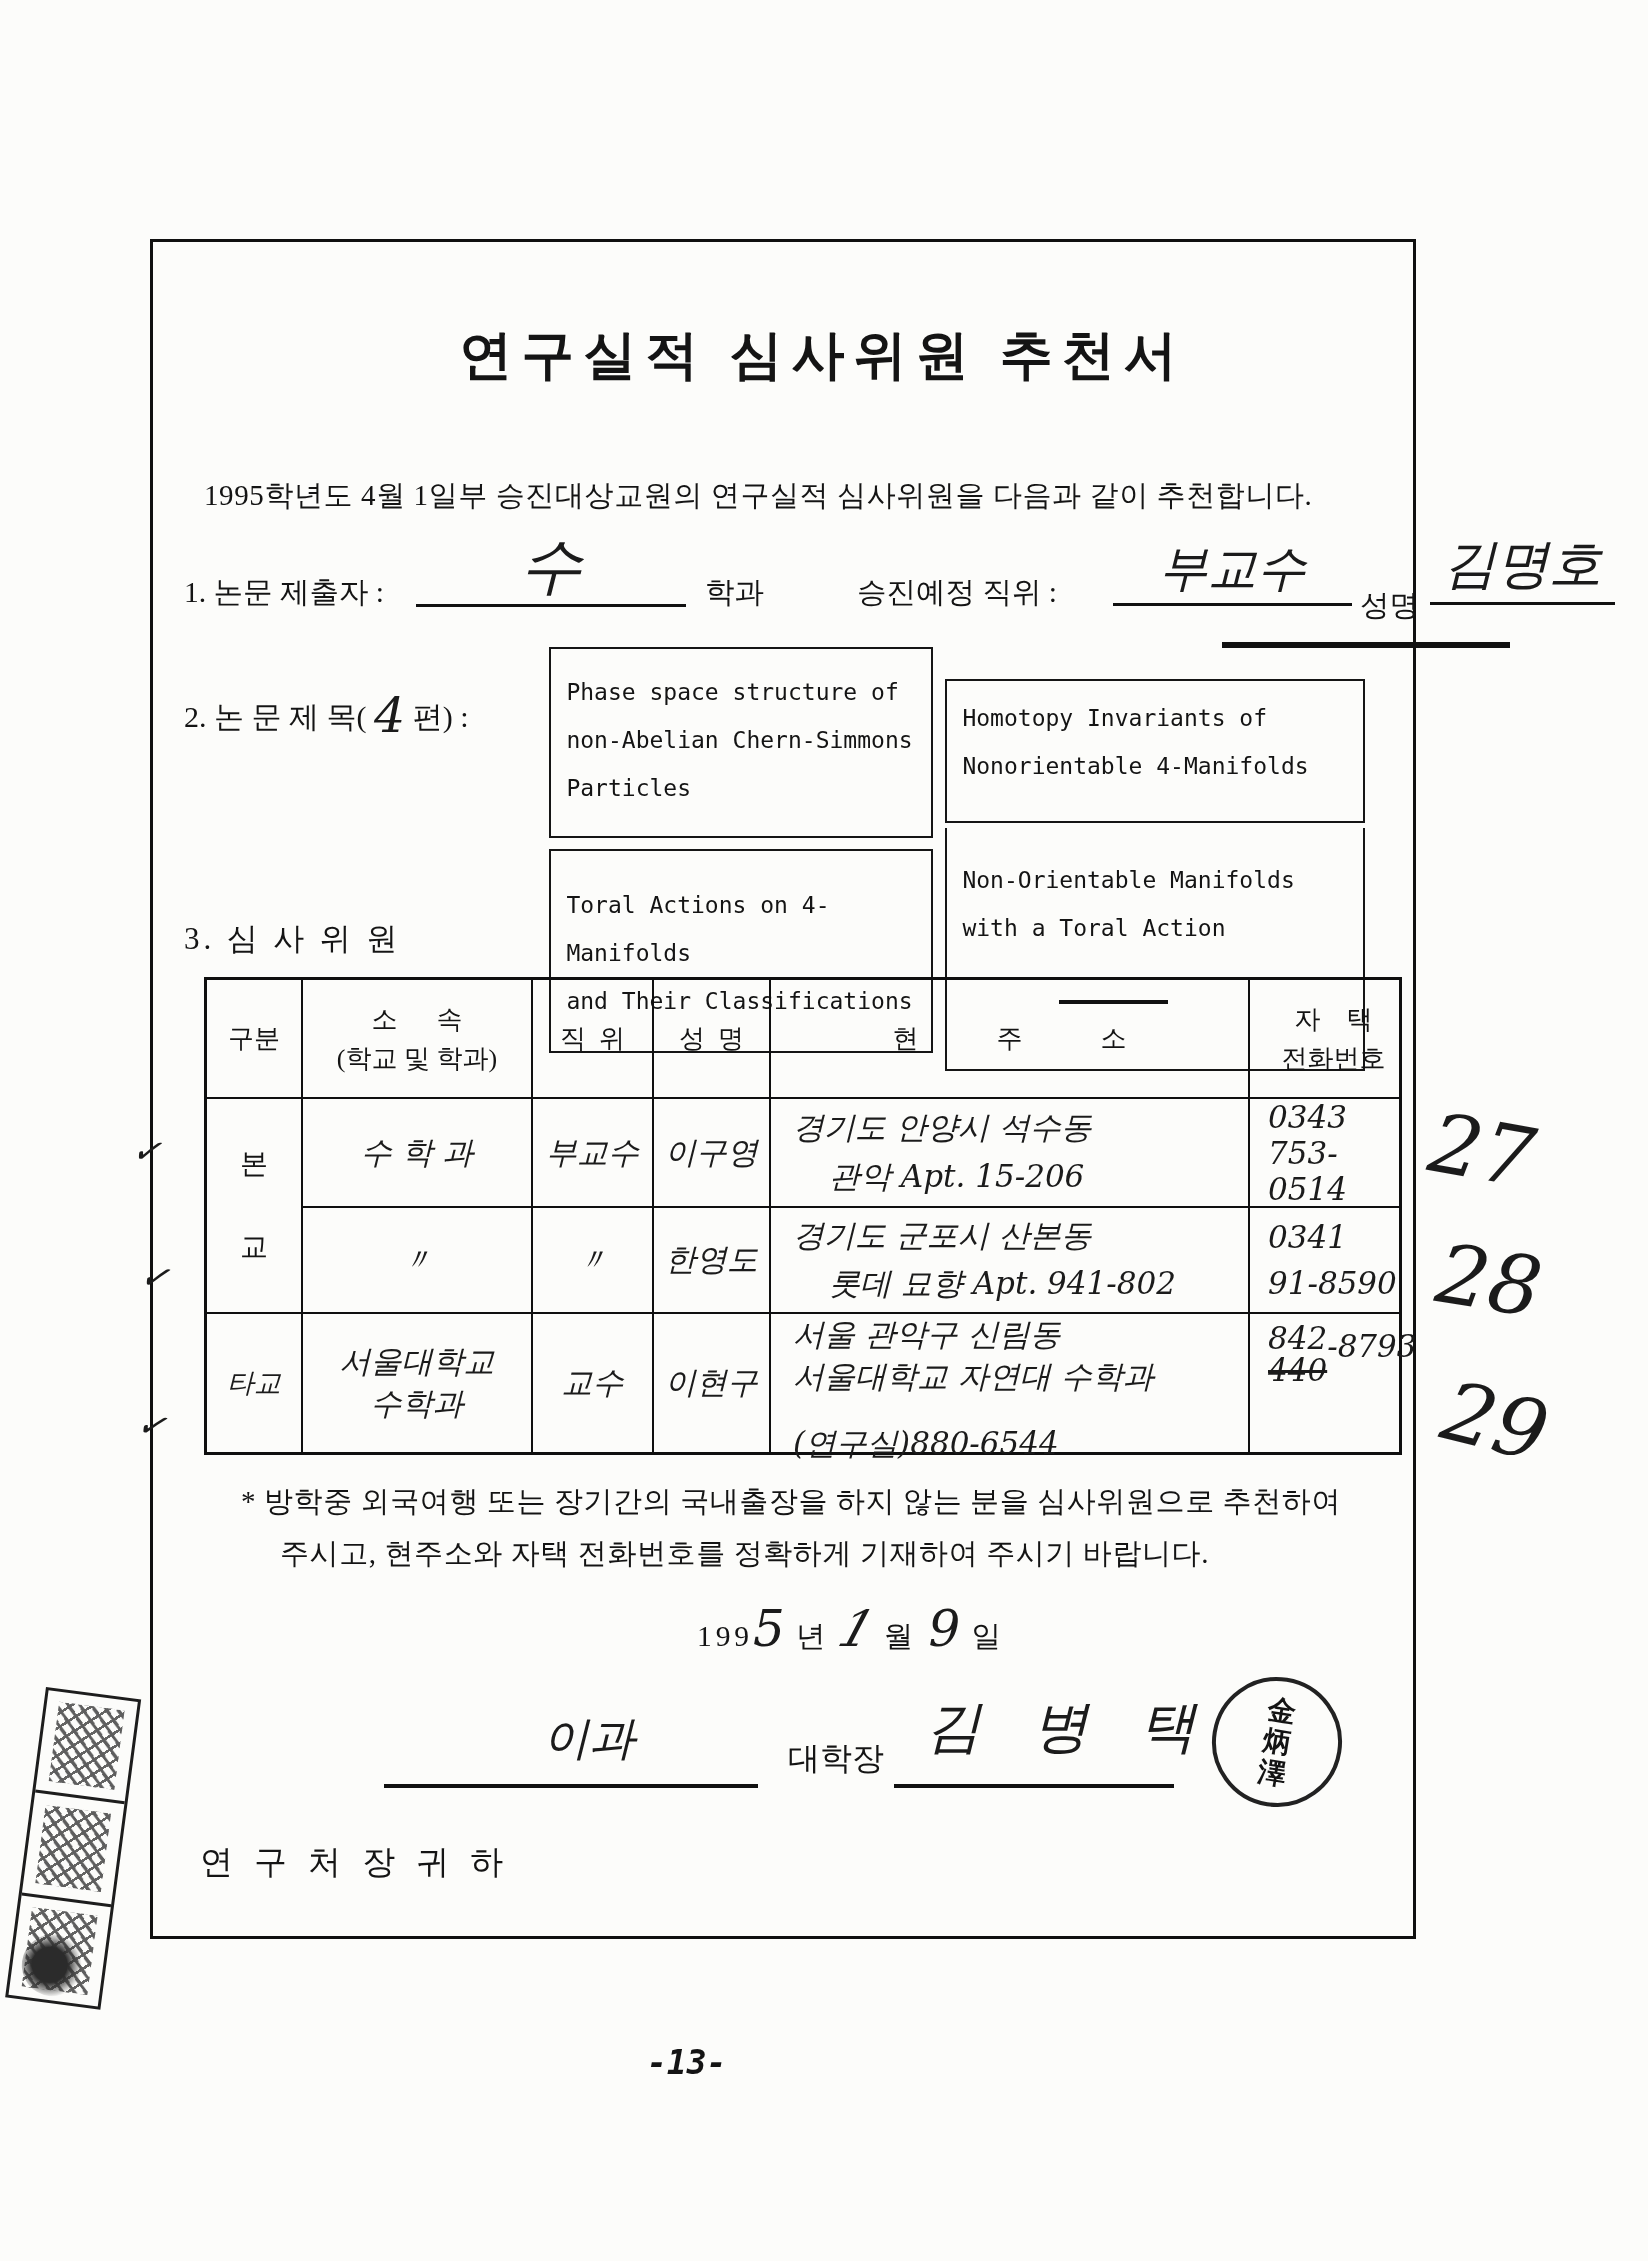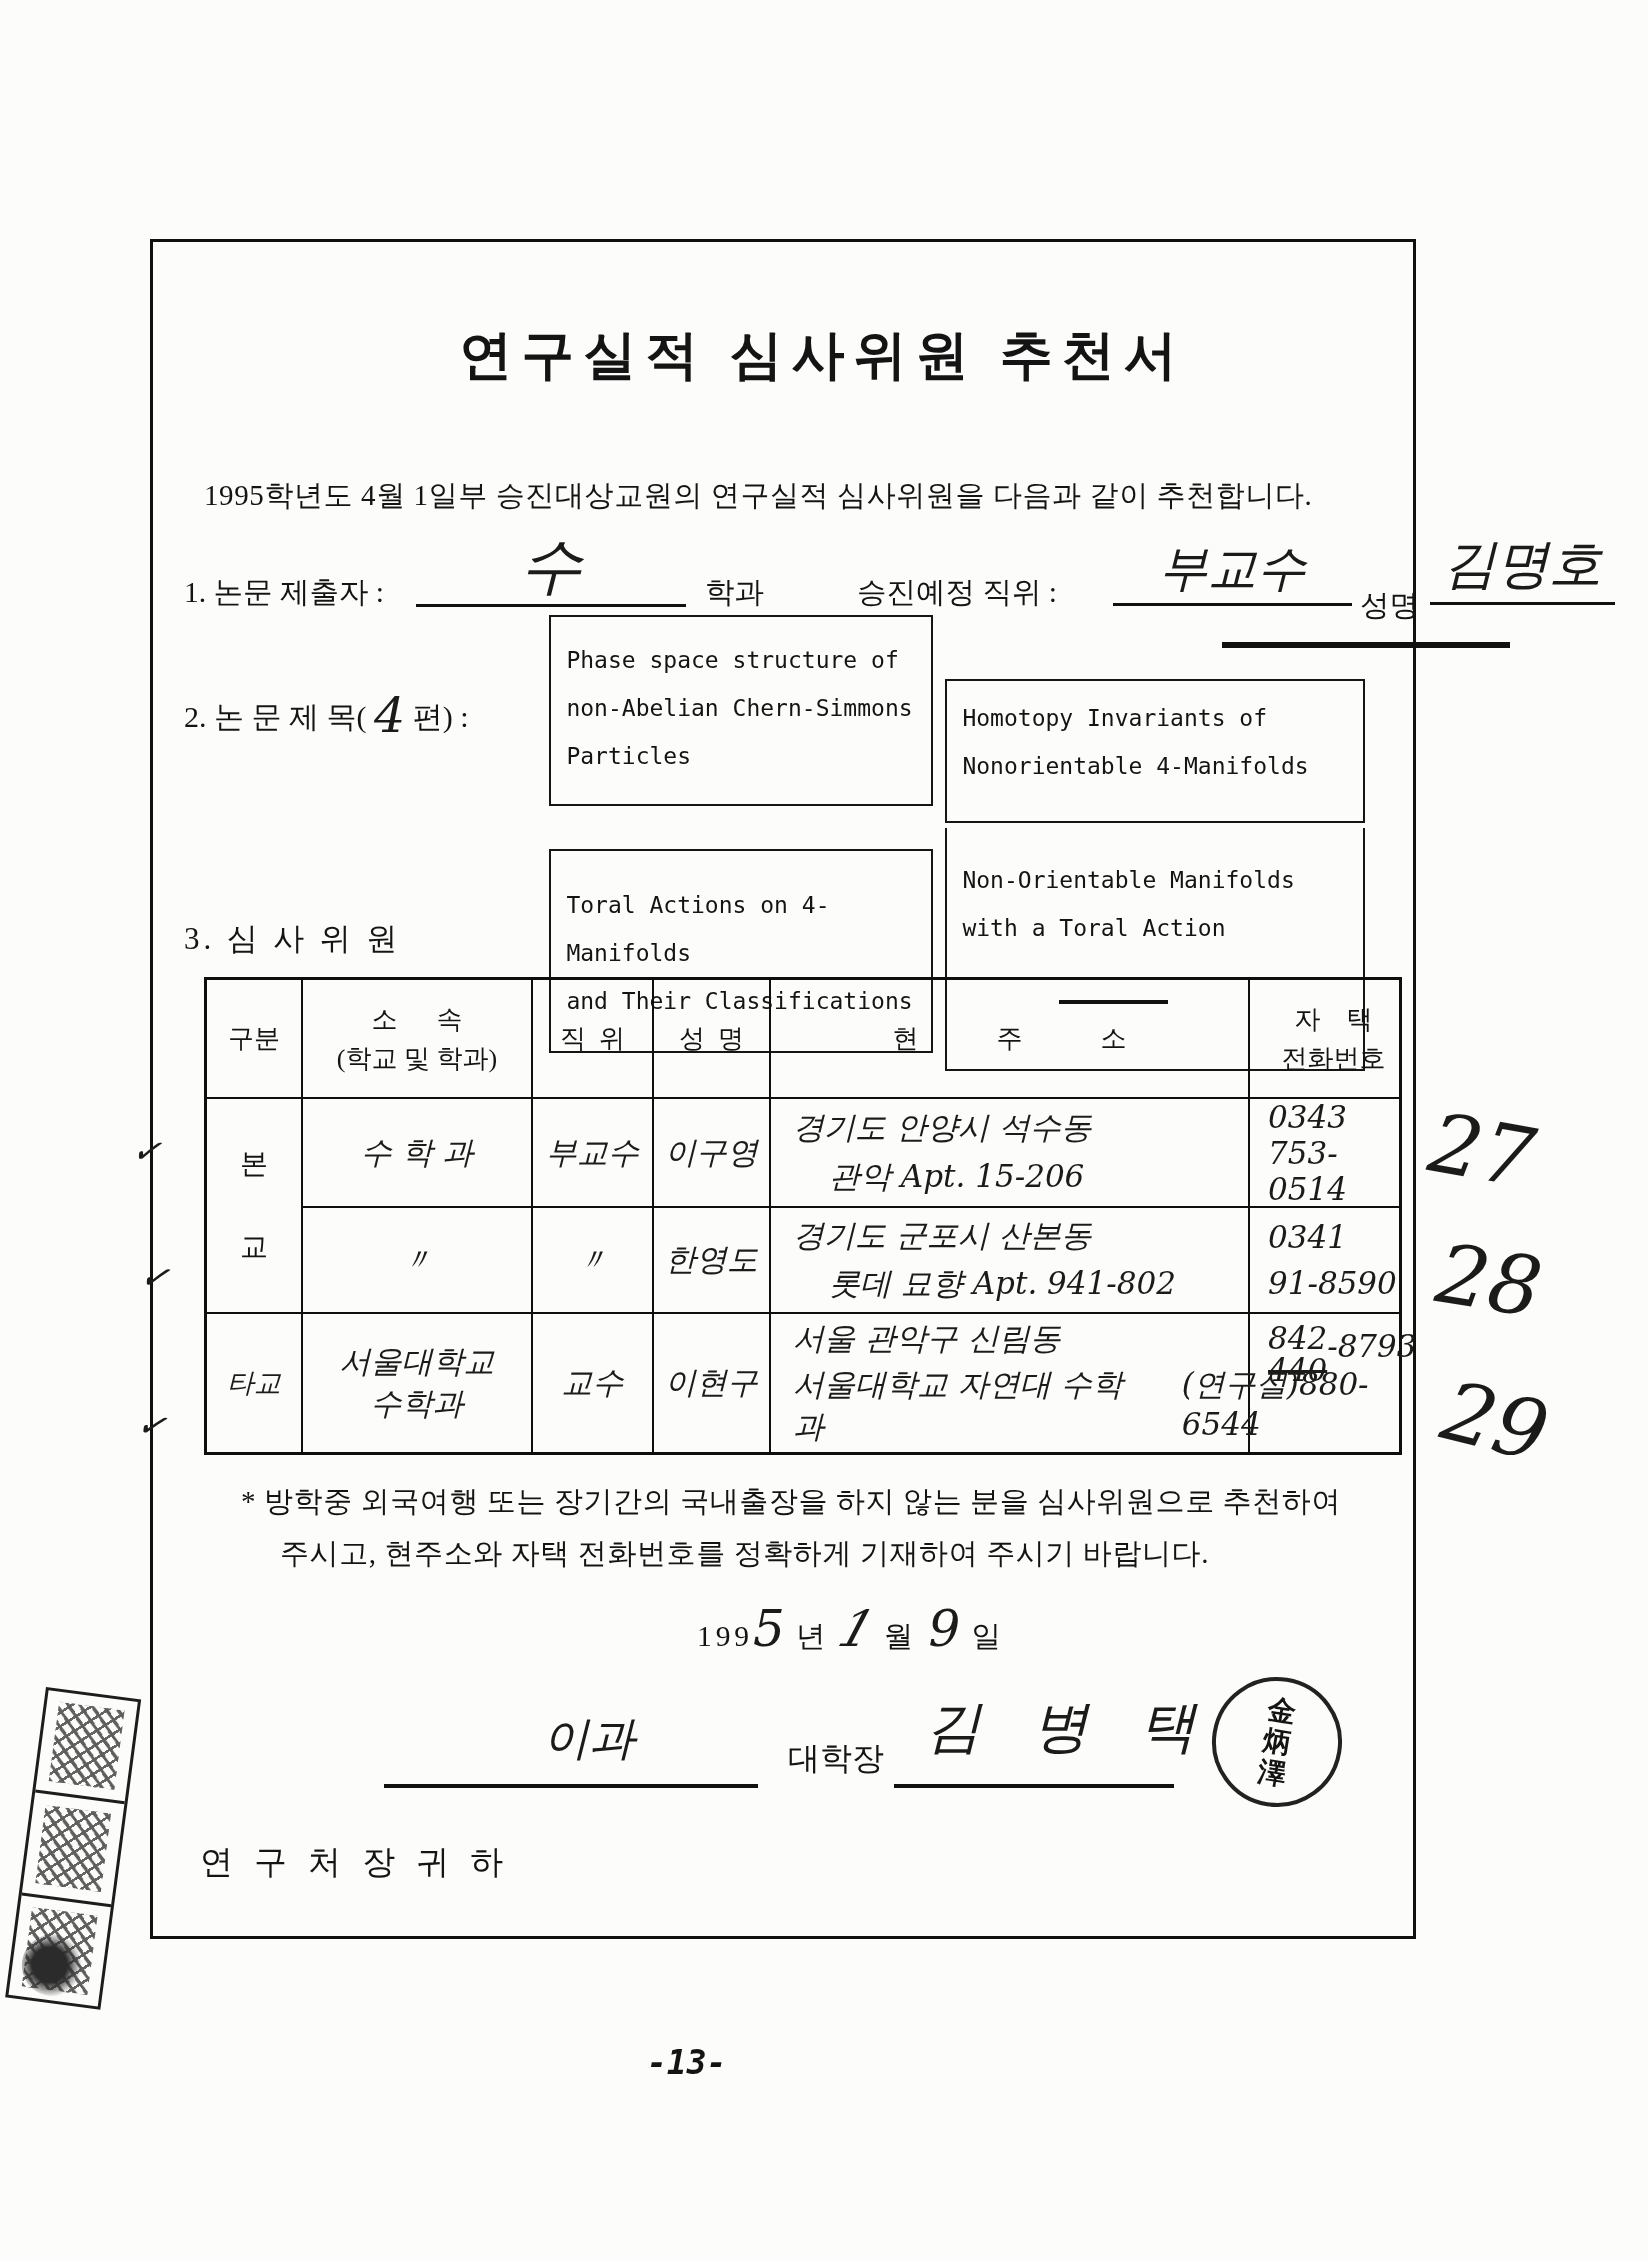--- a/index.html
+++ b/index.html
@@ -95,21 +95,21 @@
 </div>
 
 <div class="abs rule" style="left:1222px;top:642px;width:288px;height:5.8px;"></div>
 
 <div class="abs" style="left:184px;top:682px;font-size:30px;white-space:nowrap;">
   <span>2. 논 문 제 목(</span>
   <span class="hw" style="font-size:49px;position:relative;top:5.1px;">4</span>
   <span>편) :</span>
 </div>
 
-<div class="abs paper-box mono pre" style="left:549px;top:615px;width:352px;height:162px;">Phase space structure of
+<div class="abs paper-box mono pre" style="left:549px;top:647px;width:352px;height:162px;">Phase space structure of
 non-Abelian Chern-Simmons
 Particles</div>
 <div class="abs paper-box mono pre" style="left:549px;top:849px;width:352px;height:164px;padding-top:29.5px;">Toral Actions on 4-Manifolds
 and Their Classifications</div>
 <div class="abs paper-box mono pre" style="left:945px;top:679px;width:388px;height:121px;padding-top:13px;">Homotopy Invariants of
 Nonorientable 4-Manifolds</div>
 <div class="abs paper-box mono pre" style="left:945px;top:828px;width:388px;height:207px;border-top:none;padding-top:28px;">Non-Orientable Manifolds
 with a Toral Action</div>
 <div class="abs rule" style="left:1059px;top:1000px;width:109px;height:3.9px;"></div>
 
@@ -161,21 +161,21 @@
 
   <div class="cell hw last-row" style="font-size:27px;">타교</div>
   <div class="cell hw last-row">
     <div>서울대학교</div>
     <div>수학과</div>
   </div>
   <div class="cell hw last-row">교수</div>
   <div class="cell hw last-row">이현구</div>
   <div class="cell hw addr-cell last-row">
     <div>서울 관악구 신림동</div>
-    <div style="display:flex;gap:45px;width:642px;">
+    <div style="display:flex;gap:25px;width:642px;flex-direction:column;">
       <span>서울대학교 자연대 수학과</span>
       <span>(연구실)880-6544</span>
     </div>
   </div>
   <div class="cell hw tel-cell last-col last-row" style="justify-content:flex-start !important;padding-top:7.7px;">
     <div style="display:flex;align-items:flex-start;">
       <span style="display:inline-flex;flex-direction:column;line-height:1.05;">
         <span>842</span>
         <span class="strike">440</span>
       </span>

